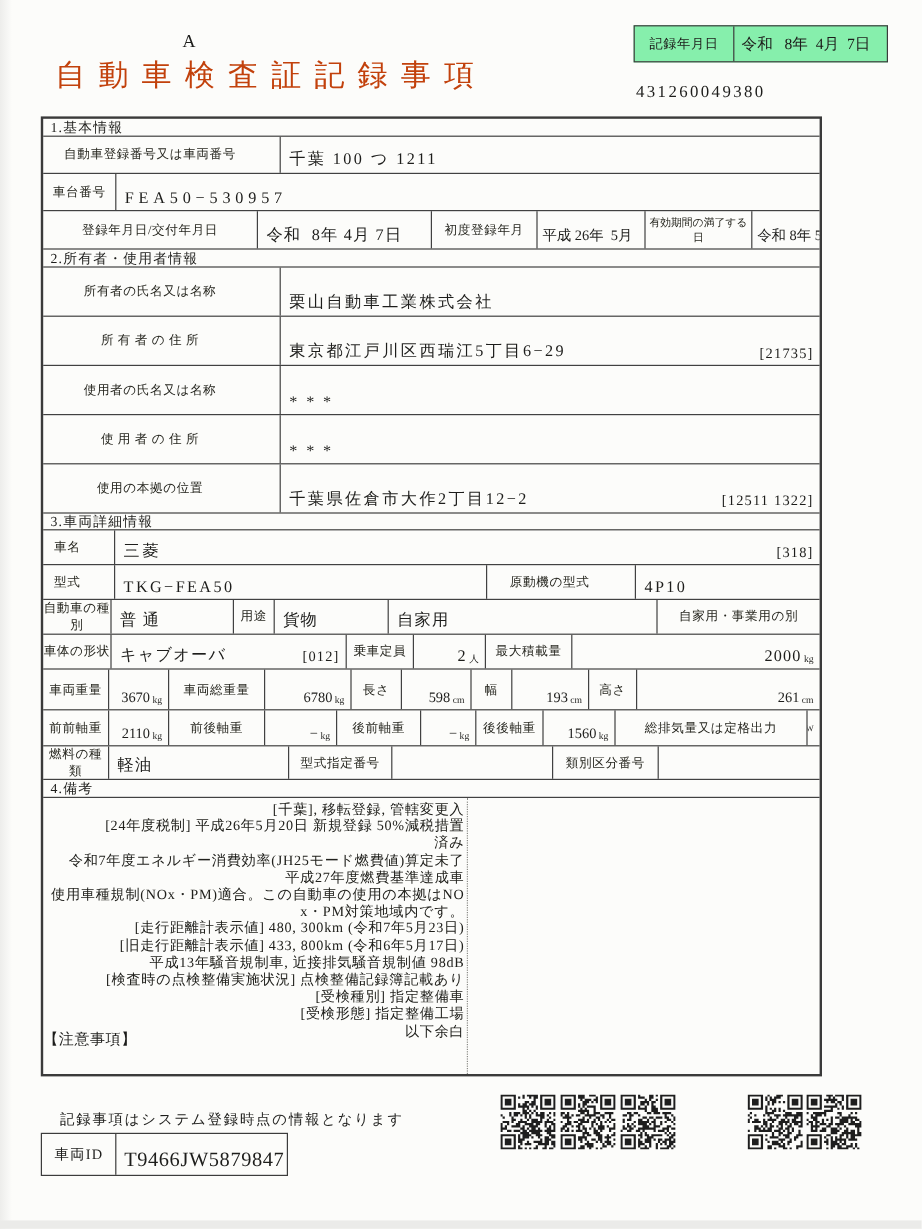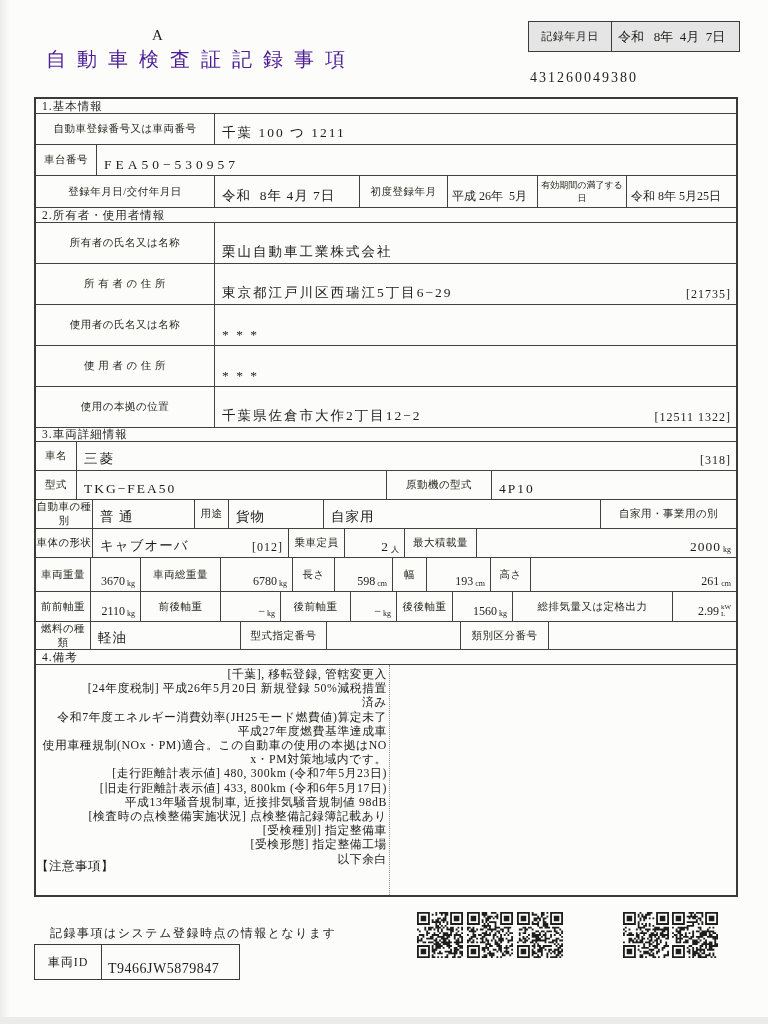--- a/index.html
+++ b/index.html
@@ -7,58 +7,58 @@
     width:768px;height:1024px;position:relative;overflow:hidden;
     background:#fdfdfb;color:#1d1d1b;
     font-family:"Liberation Serif","DejaVu Serif",serif;
   }
   .sheet{position:absolute;inset:0;background:#fcfcfa;}
   .scan-left{position:absolute;left:0;top:0;bottom:0;width:10px;
     background:linear-gradient(to right,#ededeb,#fcfcfa);}
   .scan-bottom{position:absolute;left:0;right:0;bottom:0;height:7px;background:#ebebe9;}
 
   .mark{position:absolute;left:152px;top:27px;font-size:15px;letter-spacing:1px;}
-  .title{position:absolute;left:46px;top:46px;font-size:20px;letter-spacing:11px;white-space:nowrap;color:#4c1d95;}
+  .title{position:absolute;left:46px;top:46px;font-size:25px;letter-spacing:11px;white-space:nowrap;color:#c2410c;}
   .record-box{position:absolute;left:528px;top:21px;width:212px;height:31px;
-    border:1.5px solid #3c3c3c;display:flex;box-sizing:border-box;background:#e5e5e5;}
+    border:1.5px solid #3c3c3c;display:flex;box-sizing:border-box;background:#86efac;}
   .rb-label{width:82px;border-right:1.2px solid #3c3c3c;display:flex;align-items:center;justify-content:center;font-size:11px;letter-spacing:0.5px;}
   .rb-value{flex:1;display:flex;align-items:center;padding-left:6px;font-size:13px;white-space:pre;}
   .doc-number{position:absolute;left:530px;top:70px;width:210px;text-align:left;font-size:14px;letter-spacing:2px;}
 
-  .doc-table{position:absolute;left:34px;top:97px;width:704px;box-sizing:border-box;
+  .doc-table{position:absolute;left:34px;top:97px;width:651px;box-sizing:border-box;
     border:2px solid #3a3a3a;background:#fcfcfa;}
   .tr{display:flex;align-items:stretch;box-sizing:border-box;border-top:1.2px solid #414141;}
   .doc-table > .tr:first-child{border-top:none;}
   .shead{font-size:11.5px;letter-spacing:1px;padding:0 6px;display:flex;align-items:center;}
   .c{box-sizing:border-box;border-left:1.2px solid #414141;position:relative;min-width:0;}
   .tr > .c:first-child{border-left:none;}
   .lab{display:flex;align-items:center;justify-content:center;text-align:center;
     font-size:10.5px;letter-spacing:0.5px;color:#26261f;}
   .lab.sm{font-size:9px;letter-spacing:0;}
   .val{display:flex;align-items:flex-end;padding:0 5px 2px 7px;font-size:13.5px;letter-spacing:1px;white-space:pre;overflow:hidden;}
   .val.between{justify-content:space-between;}
   .val.right{justify-content:flex-end;}
   .val.fit{font-size:12px;letter-spacing:0;padding-left:4px;}
   .val .code{font-size:12px;letter-spacing:1px;}
   .u{font-size:8px;letter-spacing:0;padding-left:2px;line-height:11px;}
   .u2{display:inline-flex;flex-direction:column;align-items:flex-start;font-size:7px;line-height:7px;letter-spacing:0;padding-left:2px;padding-bottom:1px;}
-  .wide2{letter-spacing:2px;}
+  .wide2{letter-spacing:2px;margin-left:19px;}
   .wide4{letter-spacing:4px;}
 
   .remarks{position:relative;height:231px;box-sizing:border-box;text-align:right;}
   .remarks-divider{position:absolute;left:353px;top:0;bottom:0;border-left:1px dotted #8a8a86;}
   .remarks-text{padding:2px 2px 0 5px;width:346px;font-size:11.8px;line-height:14.2px;letter-spacing:0.6px;color:#20201c;}
   .remarks-text div{white-space:pre;overflow:hidden;}
 
   .notice-title{position:absolute;left:36px;top:858px;font-size:12.5px;letter-spacing:0.5px;}
   .notice-text{position:absolute;left:50px;top:925px;font-size:12px;letter-spacing:1.5px;}
   .vid-box{position:absolute;left:34px;top:944px;width:206px;height:36px;border:1.5px solid #3c3c3c;
     display:flex;box-sizing:border-box;background:#fcfcfa;}
   .vid-label{width:66px;border-right:1.2px solid #3c3c3c;display:flex;align-items:center;justify-content:center;font-size:12px;letter-spacing:1px;}
-  .vid-value{flex:1;display:flex;align-items:flex-end;padding:0 2px 2px 6px;font-size:14px;letter-spacing:0.5px;}
+  .vid-value{flex:1;display:flex;align-items:flex-end;padding:0 2px 2px 6px;font-size:17px;letter-spacing:0.5px;}
   .qr{position:absolute;width:46px;height:46px;}
 </style>
 </head>
 <body>
 
 <div class="sheet">
   <div class="scan-left"></div>
 
   <div class="mark">A</div>
   <div class="title">自動車検査証記録事項</div>

